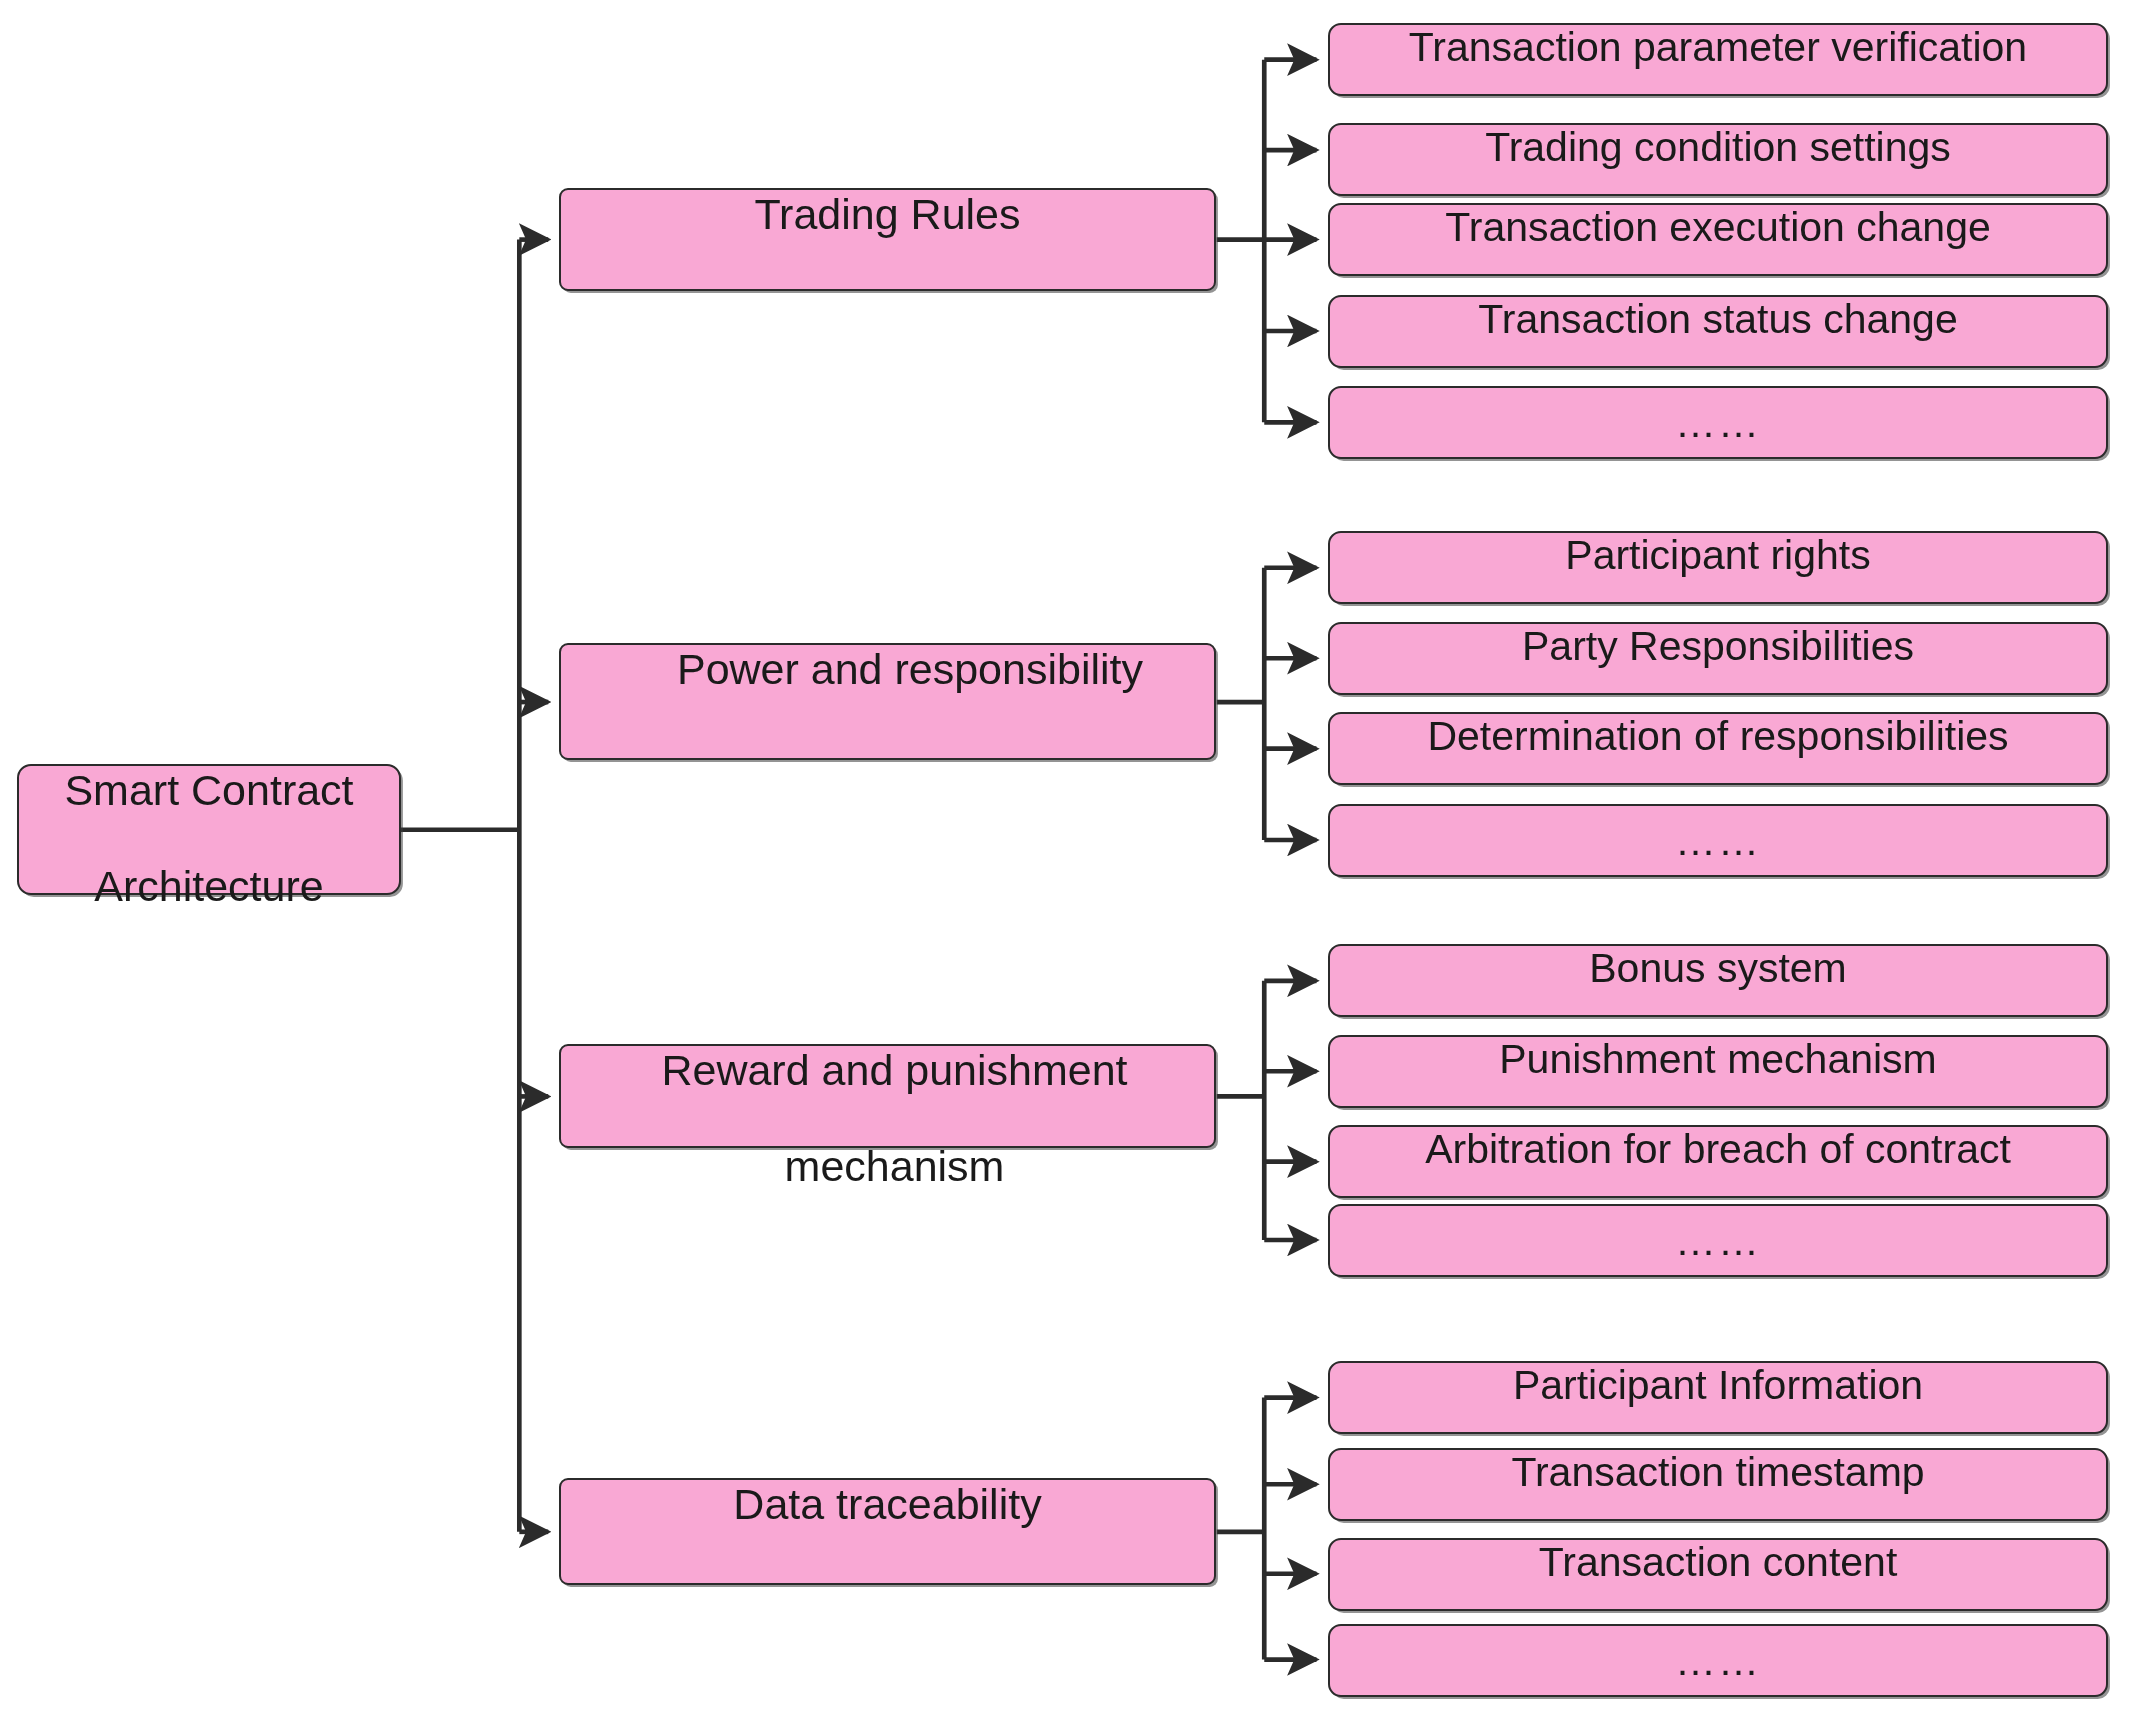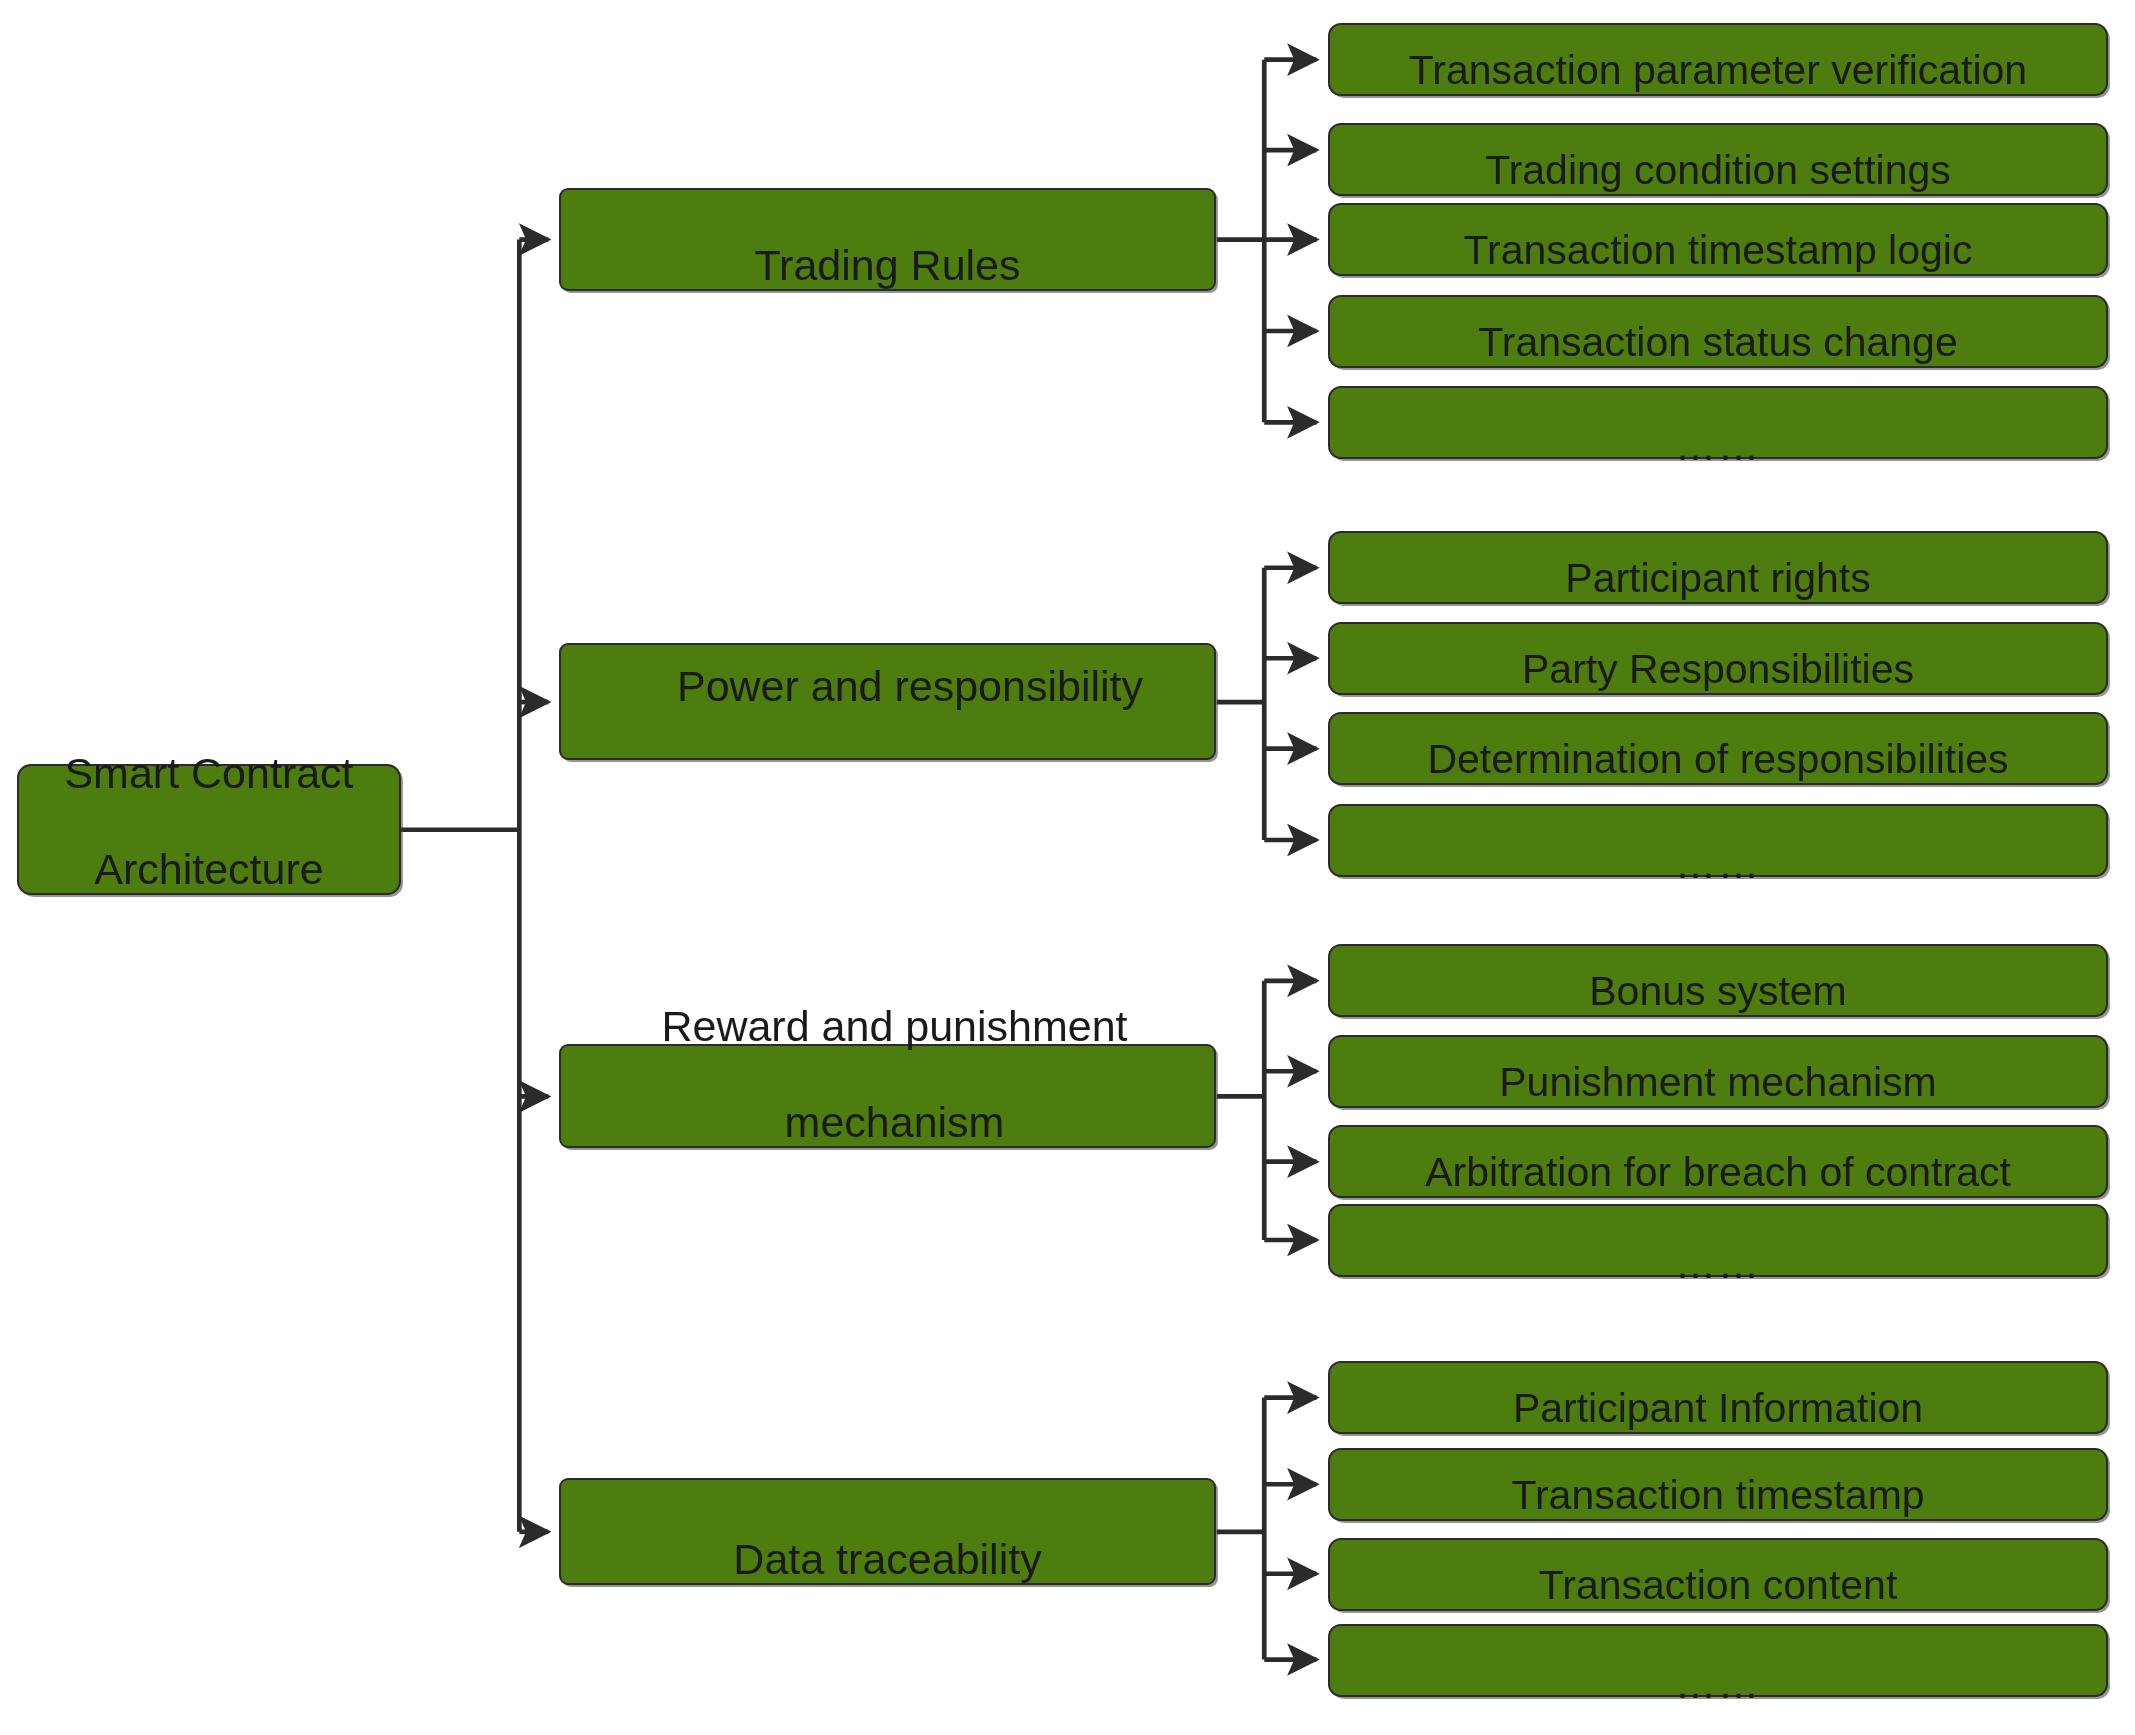--- a/index.html
+++ b/index.html
@@ -18,25 +18,25 @@
   #wires{
     position:absolute;
     left:0; top:0;
     width:2136px;
     height:1736px;
     pointer-events:none;
   }
   .node{
     position:absolute;
     box-sizing:border-box;
-    background:#4d7c0f;
+    background:#f9a8d4;
     border:2.8px solid #2b2b2b;
     border-radius:17px;
     display:flex;
-    align-items:flex-end;
+    align-items:flex-start;
     justify-content:center;
     text-align:center;
     line-height:1.12;
     box-shadow:2.8px 2.8px 0 -0.9px rgba(60,60,60,.55);
   }
   .node span{display:block;padding:0 9.3px;}
 
   .root{
     left:17px; top:764px;
     width:384px; height:131px;
@@ -143,21 +143,21 @@
       </span>
   </div>
 
   <div class="node leaf" style="top:23px">
       <span>Transaction parameter verification</span>
     </div>
   <div class="node leaf" style="top:123px">
       <span>Trading condition settings</span>
     </div>
   <div class="node leaf" style="top:203px">
-      <span>Transaction timestamp logic</span>
+      <span>Transaction execution change</span>
     </div>
   <div class="node leaf" style="top:295px">
       <span>Transaction status change</span>
     </div>
   <div class="node leaf" style="top:386px">
       <span class="ellipsis">……</span>
     </div>
 
   <div class="node leaf" style="top:531px">
       <span>Participant rights</span>

